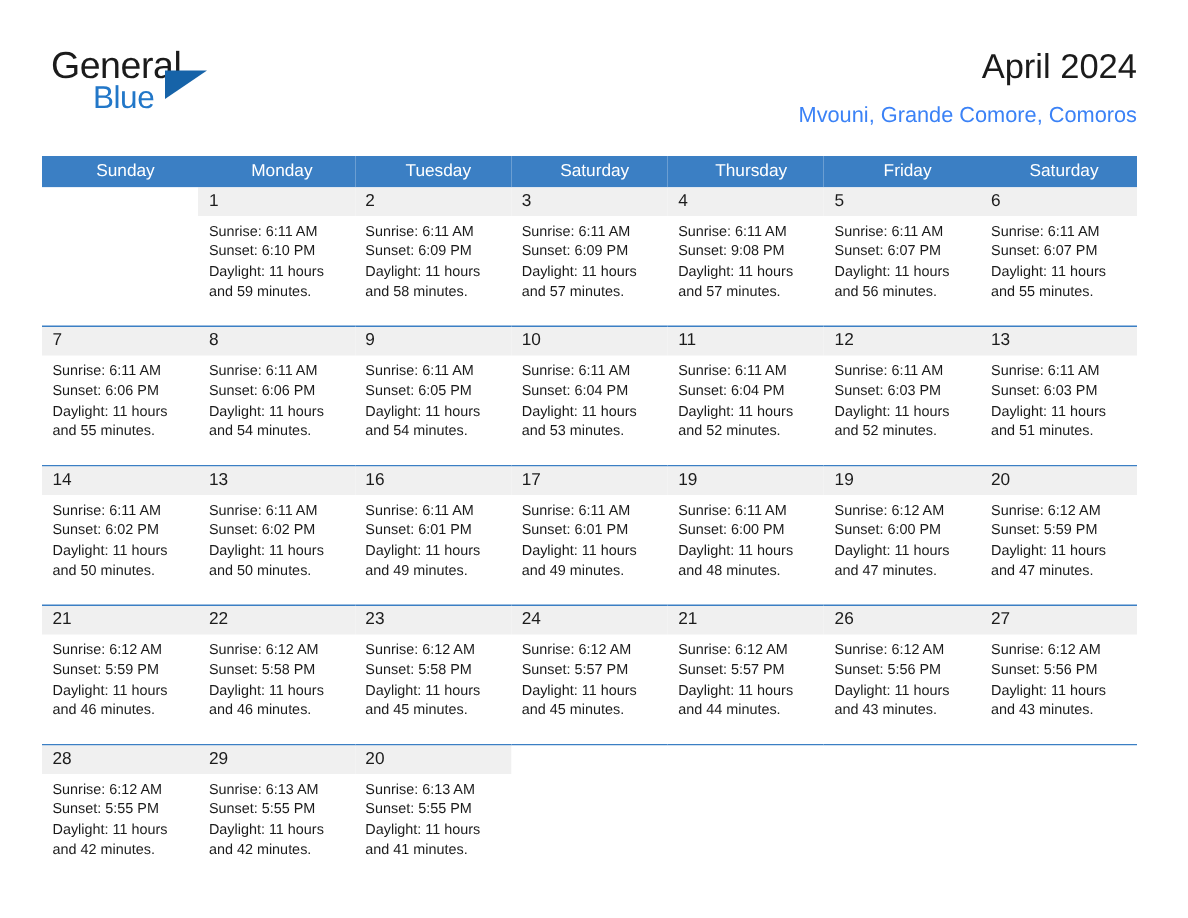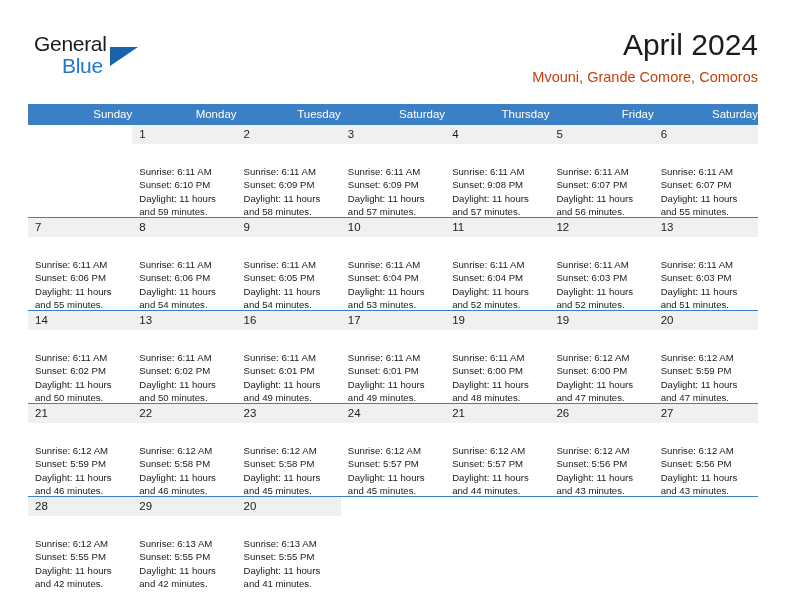--- a/index.html
+++ b/index.html
@@ -34,21 +34,21 @@
     position: absolute;
     left: 6px;
     top: 4px;
     width: 130px;
     height: 52px;
   }
   .logo-general {
     position: absolute;
     left: 0;
     top: 0;
-    font-size: 21px;
+    font-size: 25px;
     color: #1b1b1b;
     letter-spacing: -0.3px;
     line-height: 24px;
     font-family: "Liberation Sans", sans-serif;
   }
   .logo-blue {
     position: absolute;
     left: 28px;
     top: 22px;
     font-size: 21px;
@@ -67,49 +67,49 @@
     border-bottom: 19px solid transparent;
   }
 
   .title-block {
     position: absolute;
     right: 0;
     top: 0;
     text-align: right;
   }
   .cal-title {
-    font-size: 30px;
+    font-size: 23px;
     color: #1b1b1b;
     line-height: 33px;
     white-space: nowrap;
   }
   .cal-subtitle {
     margin-top: 7px;
     font-size: 14.5px;
-    color: #c2410c;
+    color: #3b82f6;
     line-height: 18px;
     white-space: nowrap;
   }
 
   
   .calendar {
     position: absolute;
     left: 28px;
     top: 104px;
     width: 730px;
     border-collapse: collapse;
     table-layout: fixed;
   }
 
   .calendar thead th {
     background: #3b7fc4;
     color: #ffffff;
     font-size: 11.5px;
     font-weight: normal;
-    text-align: right;
+    text-align: center;
     padding: 5px 0 5px 7px;
     height: 14px;
     line-height: 11px;
   }
 
   .calendar tbody td {
     vertical-align: top;
     padding: 0;
     width: 104.28px;
     border-top: 1.6px solid #3b7fc4;
@@ -127,21 +127,21 @@
     background: #f0f0f0;
     height: 19px;
     padding: 2px 0 0 7px;
     font-size: 11.5px;
     color: #1b1b1b;
     line-height: 15px;
   }
   .cell.blank .daynum-band { background: #ffffff; }
 
   .cell-lines {
-    padding: 21px 6px 0 7px;
+    padding: 4px 6px 0 7px;
     font-size: 9.6px;
     color: #1b1b1b;
     line-height: 13.3px;
   }
   .cell-lines div { white-space: nowrap; }
 </style>
 </head>
 <body>
 
 <div class="page">

